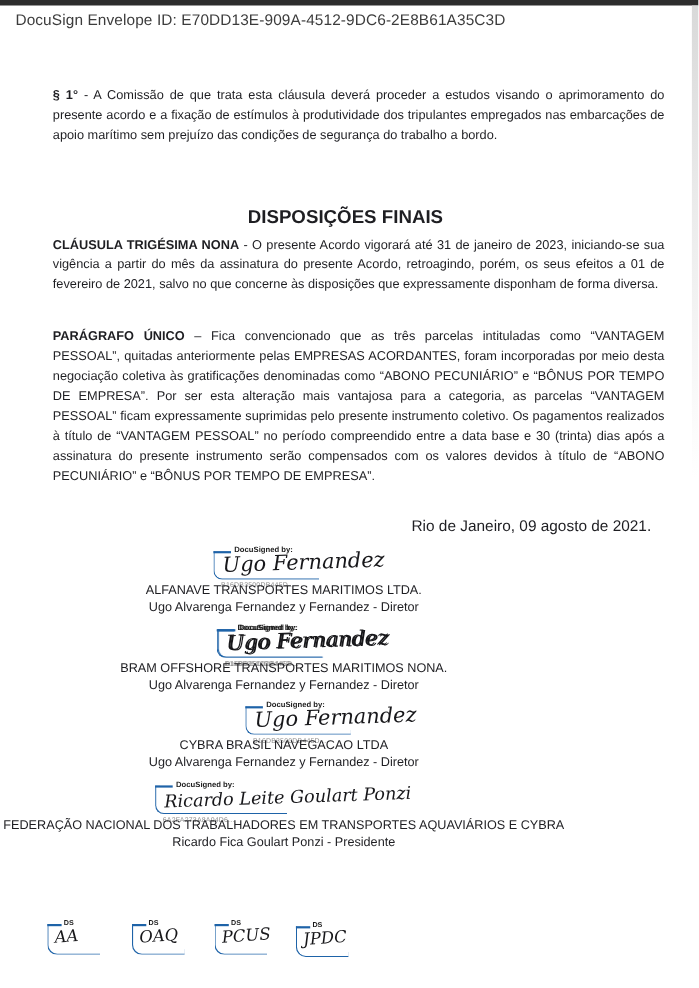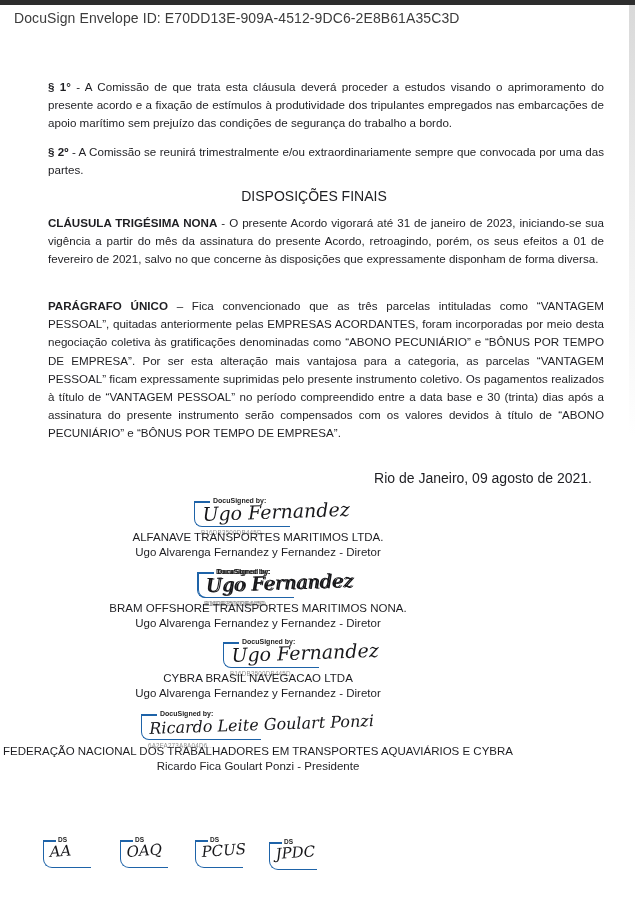--- a/index.html
+++ b/index.html
@@ -12,21 +12,21 @@
   .top-bar { position:absolute; top:0; left:0; width:635px; height:5px; background:#2d2d2d; }
   .right-shade { position:absolute; top:5px; right:0; width:6px; height:430px;
     background:linear-gradient(180deg,#d9d9d9 0%,#ececec 45%,rgba(255,255,255,0) 100%); }
   .envelope { position:absolute; left:14px; top:10px; font-size:14px; color:#3c3c3c; letter-spacing:0.1px; }
 
   .doc { position:absolute; left:36px; top:0; width:556px; height:898px; }
   .para { position:absolute; left:12px; width:556px; margin:0; text-align:justify;
     font-size:11.6px; line-height:18.2px; color:var(--ink); }
   .para b { font-weight:bold; }
   .heading { position:absolute; left:0; width:556px; text-align:center;
-    font-weight:normal; font-size:14px; color:var(--ink); }
+    font-weight:bold; font-size:17px; color:var(--ink); }
   .dateline { position:absolute; right:0; top:470px; font-size:14px; color:var(--ink); }
 
   .org-line { position:absolute; left:0; width:516px; text-align:center;
     font-weight:normal; font-size:11.5px; color:var(--ink); white-space:nowrap; }
 
   .sig-stamp { position:absolute; width:150px; height:48px; }
   .ds-label { position:absolute; left:20px; top:0; font-size:7px; font-weight:bold; color:#1c1c1c; white-space:nowrap; }
   .tick { position:absolute; left:1px; top:4px; width:16px; height:1.8px; background:var(--blue); }
   .bracket { position:absolute; left:1px; top:4px; width:96px; height:26px;
     border-left:1.8px solid var(--blue); border-bottom:1.8px solid var(--blue); border-bottom-left-radius:8px; }
@@ -54,21 +54,20 @@
 
 <div class="top-bar"></div>
 <div class="right-shade"></div>
 
 <div class="envelope">DocuSign Envelope ID: E70DD13E-909A-4512-9DC6-2E8B61A35C3D</div>
 
 <div class="doc">
 
   <p class="para" style="top:78px"><b>§ 1°</b><span> - A Comissão de que trata esta cláusula deverá proceder a estudos visando o aprimoramento do presente acordo e a fixação de estímulos à produtividade dos tripulantes empregados nas embarcações de apoio marítimo sem prejuízo das condições de segurança do trabalho a bordo.</span></p>
 
-  <p class="para" style="top:143px"><b>§ 2º</b><span> - A Comissão se reunirá trimestralmente e/ou extraordinariamente sempre que convocada por uma das partes.</span></p>
 
   <div class="heading" style="top:188px">DISPOSIÇÕES FINAIS</div>
 
   <p class="para" style="top:214px"><b>CLÁUSULA TRIGÉSIMA NONA</b><span> - O presente Acordo vigorará até 31 de janeiro de 2023, iniciando-se sua vigência a partir do mês da assinatura do presente Acordo, retroagindo, porém, os seus efeitos a 01 de fevereiro de 2021, salvo no que concerne às disposições que expressamente disponham de forma diversa.</span></p>
 
   <p class="para" style="top:297px"><b>PARÁGRAFO ÚNICO</b><span> – Fica convencionado que as três parcelas intituladas como “VANTAGEM PESSOAL”, quitadas anteriormente pelas EMPRESAS ACORDANTES, foram incorporadas por meio desta negociação coletiva às gratificações denominadas como “ABONO PECUNIÁRIO” e “BÔNUS POR TEMPO DE EMPRESA”. Por ser esta alteração mais vantajosa para a categoria, as parcelas “VANTAGEM PESSOAL” ficam expressamente suprimidas pelo presente instrumento coletivo. Os pagamentos realizados à título de “VANTAGEM PESSOAL” no período compreendido entre a data base e 30 (trinta) dias após a assinatura do presente instrumento serão compensados com os valores devidos à título de “ABONO PECUNIÁRIO” e “BÔNUS POR TEMPO DE EMPRESA”.</span></p>
 
   <div class="dateline">Rio de Janeiro, 09 agosto de 2021.</div>
 </div>
 

